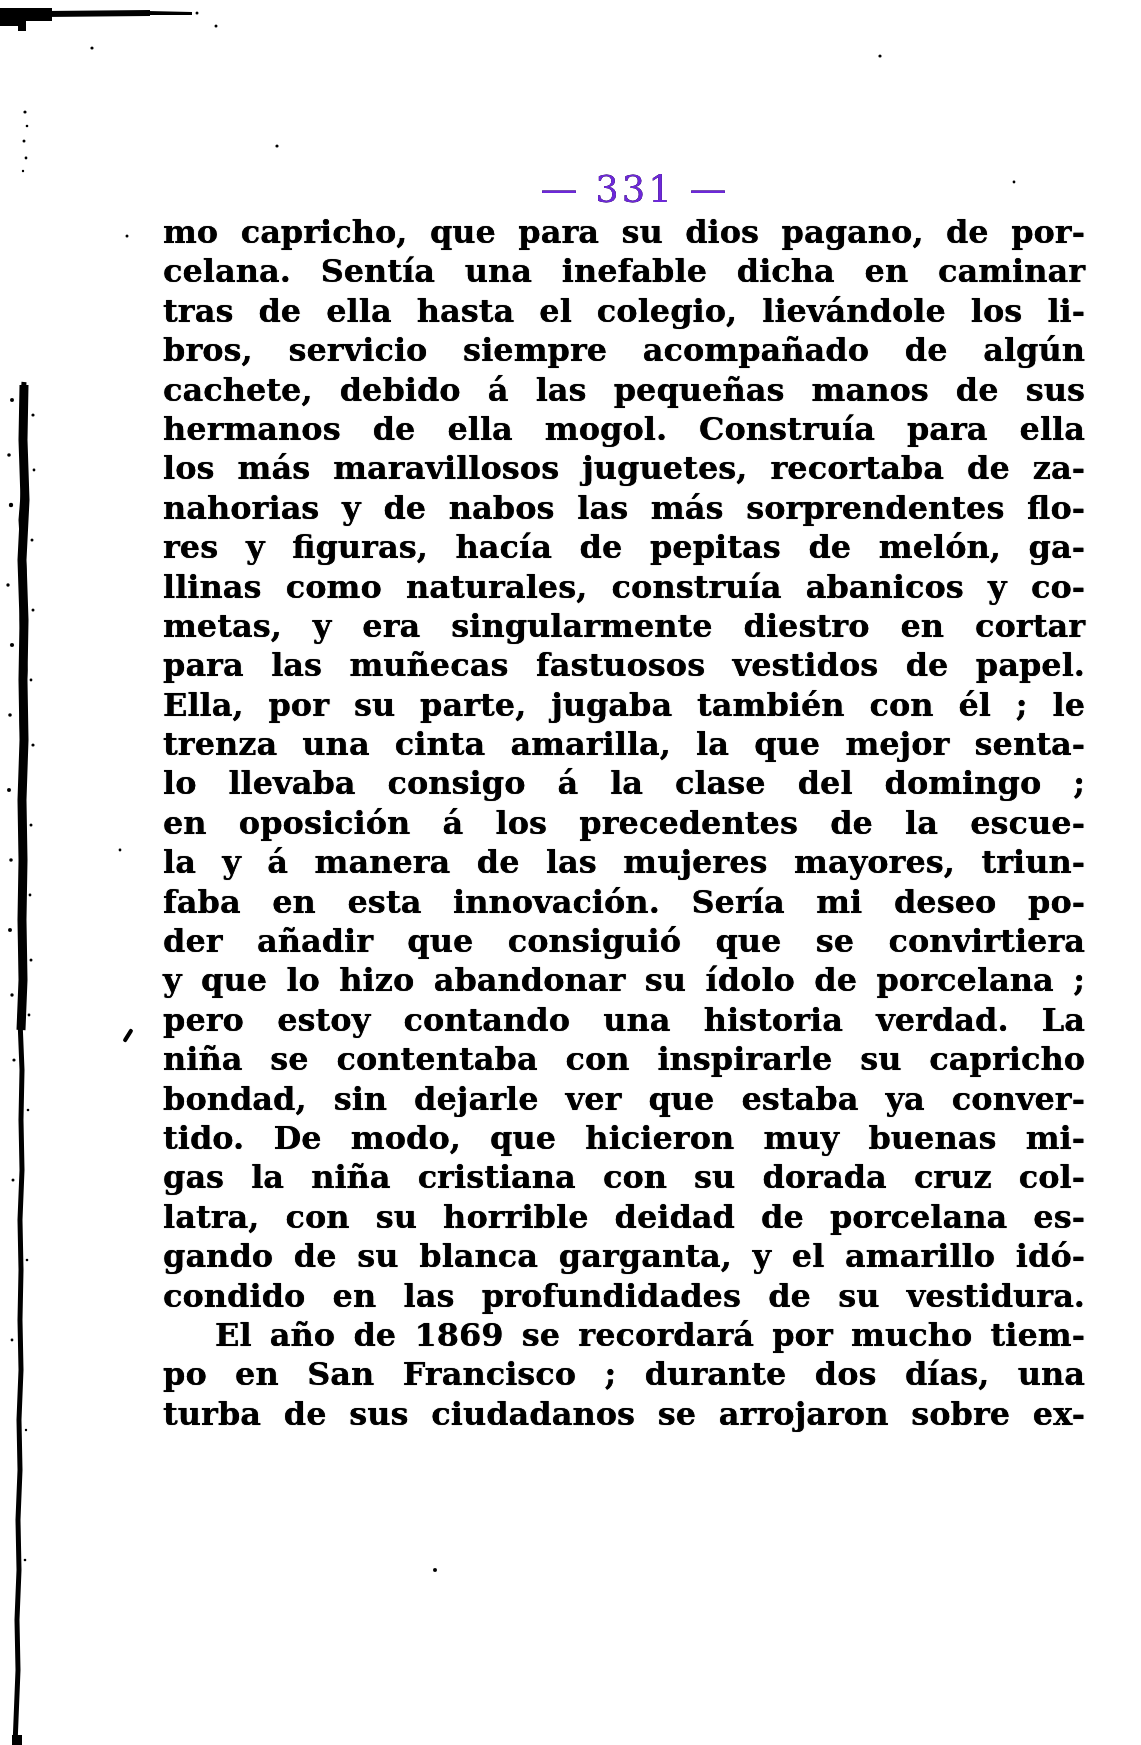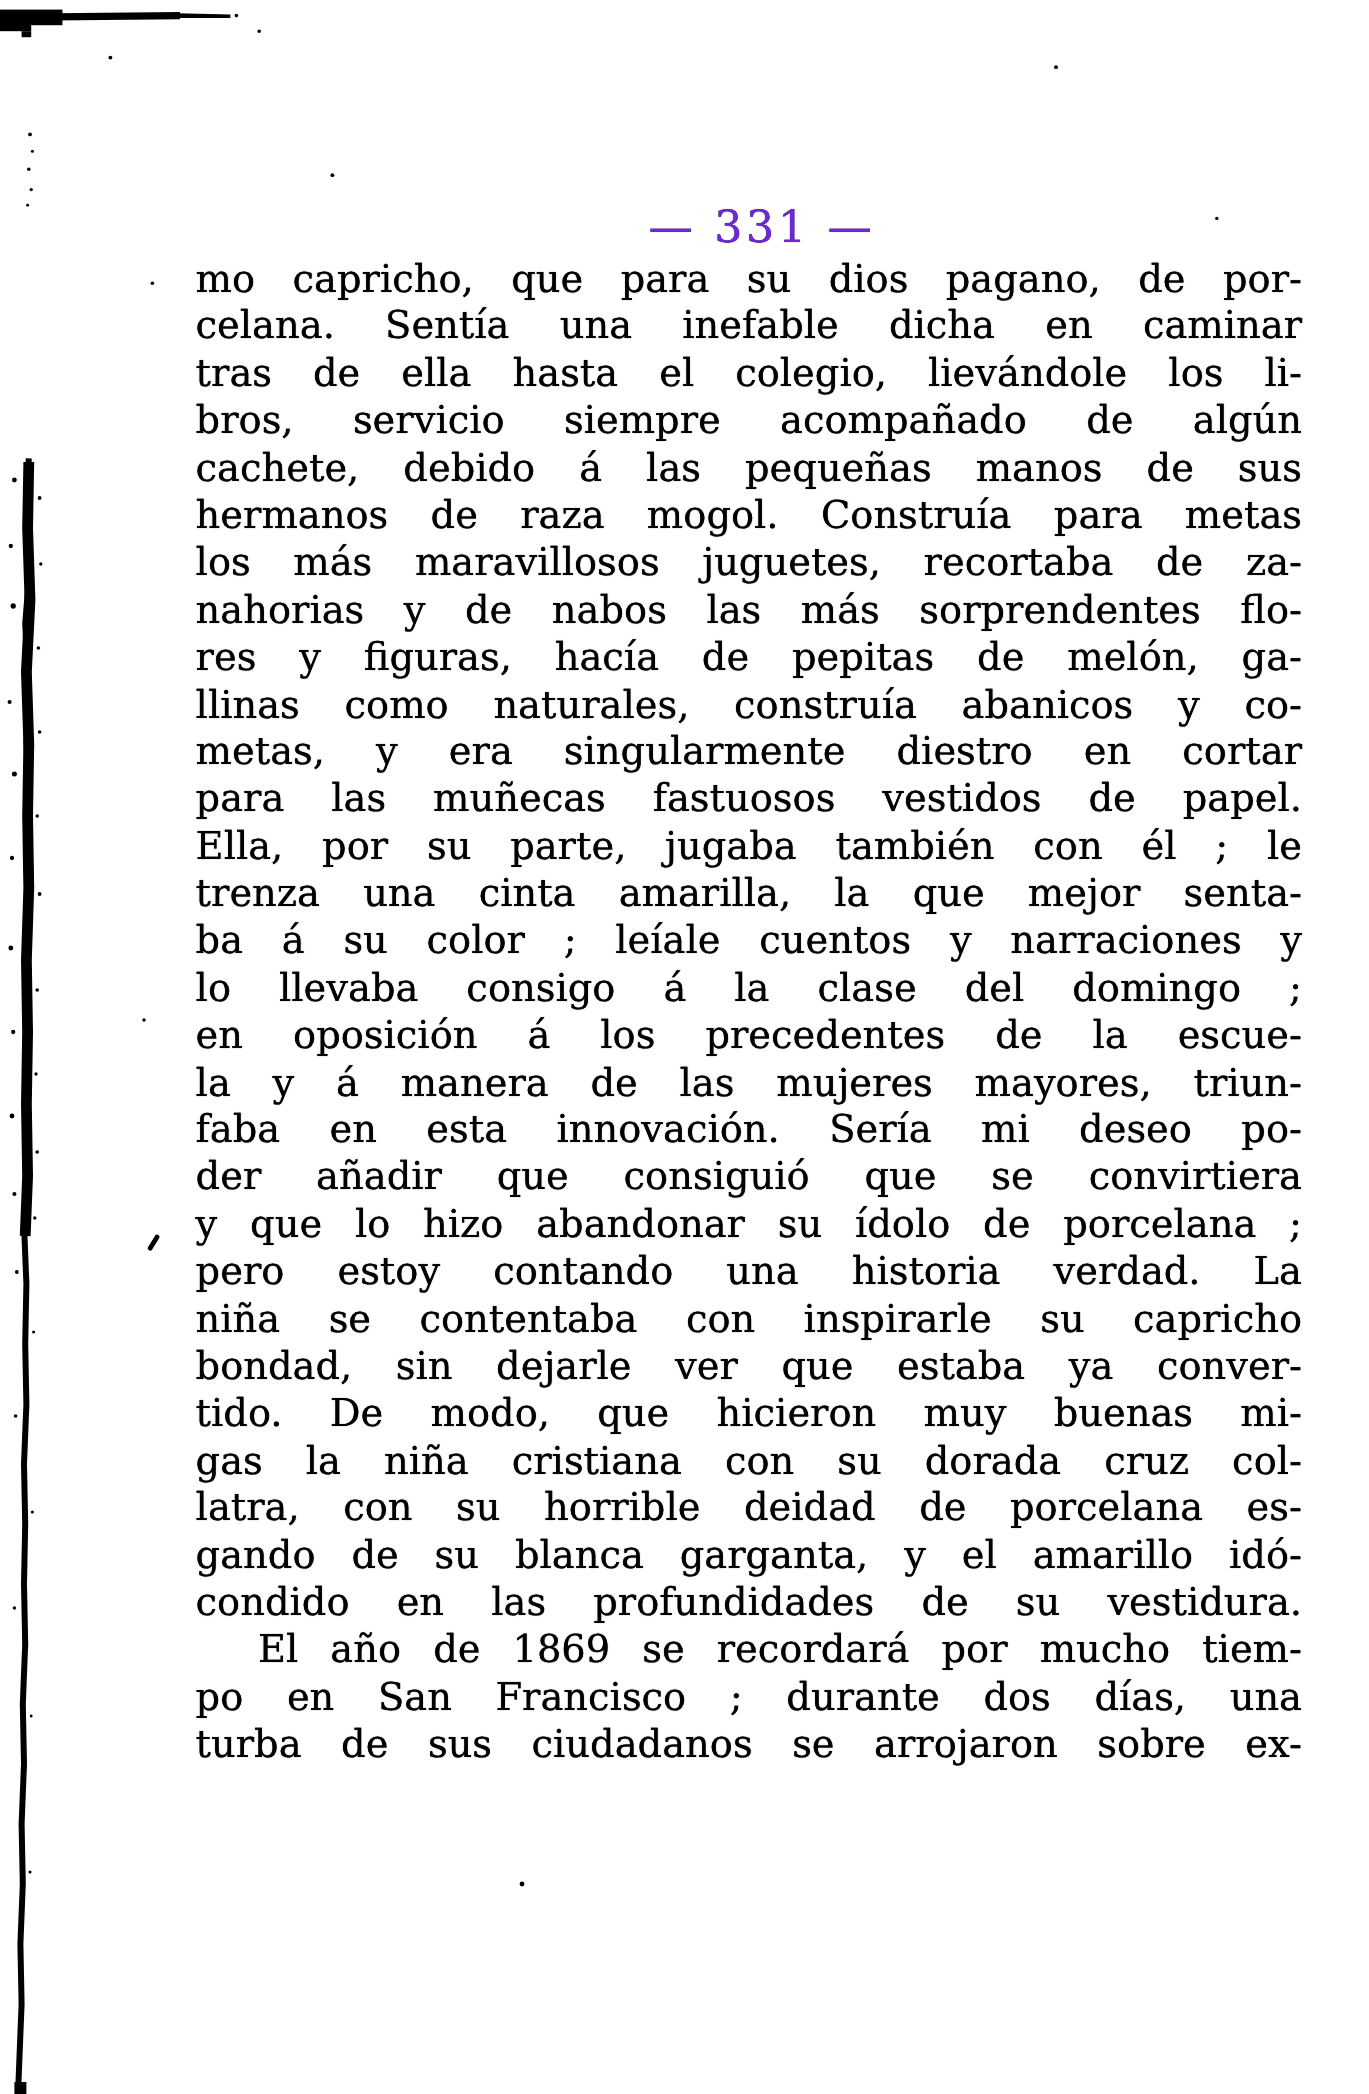--- a/index.html
+++ b/index.html
@@ -30,20 +30,21 @@
   }
   .text-block {
     position: absolute;
     top: 213px;
     left: 163px;
     width: 922px;
     font-size: 32px;
     line-height: 39.4px;
     color: #000;
     text-shadow: 0 0 0.7px #000;
+    font-weight: bold;
   }
   .line {
     text-align: justify;
     text-align-last: justify;
     white-space: normal;
     height: 39.4px;
     overflow: visible;
   }
   .line.indent {
     padding-left: 52px;
@@ -135,30 +136,29 @@
   <div class="apostrophe-mark"></div>
 
   <div class="page-number">— 331 —</div>
 
   <div class="text-block">
       <div class="line">mo capricho, que para su dios pagano, de por-</div>
       <div class="line">celana. Sentía una inefable dicha en caminar</div>
       <div class="line">tras de ella hasta el colegio, lievándole los li-</div>
       <div class="line">bros, servicio siempre acompañado de algún</div>
       <div class="line">cachete, debido á las pequeñas manos de sus</div>
-      <div class="line">hermanos de raza mogol. Construía para metas</div>
+      <div class="line">hermanos de ella mogol. Construía para ella</div>
       <div class="line">los más maravillosos juguetes, recortaba de za-</div>
       <div class="line">nahorias y de nabos las más sorprendentes flo-</div>
       <div class="line">res y figuras, hacía de pepitas de melón, ga-</div>
       <div class="line">llinas como naturales, construía abanicos y co-</div>
       <div class="line">metas, y era singularmente diestro en cortar</div>
       <div class="line">para las muñecas fastuosos vestidos de papel.</div>
       <div class="line">Ella, por su parte, jugaba también con él ; le</div>
       <div class="line">trenza una cinta amarilla, la que mejor senta-</div>
-      <div class="line">ba á su color ; leíale cuentos y narraciones y</div>
       <div class="line">lo llevaba consigo á la clase del domingo ;</div>
       <div class="line">en oposición á los precedentes de la escue-</div>
       <div class="line">la y á manera de las mujeres mayores, triun-</div>
       <div class="line">faba en esta innovación. Sería mi deseo po-</div>
       <div class="line">der añadir que consiguió que se convirtiera</div>
       <div class="line">y que lo hizo abandonar su ídolo de porcelana ;</div>
       <div class="line">pero estoy contando una historia verdad. La</div>
       <div class="line">niña se contentaba con inspirarle su capricho</div>
       <div class="line">bondad, sin dejarle ver que estaba ya conver-</div>
       <div class="line">tido. De modo, que hicieron muy buenas mi-</div>

